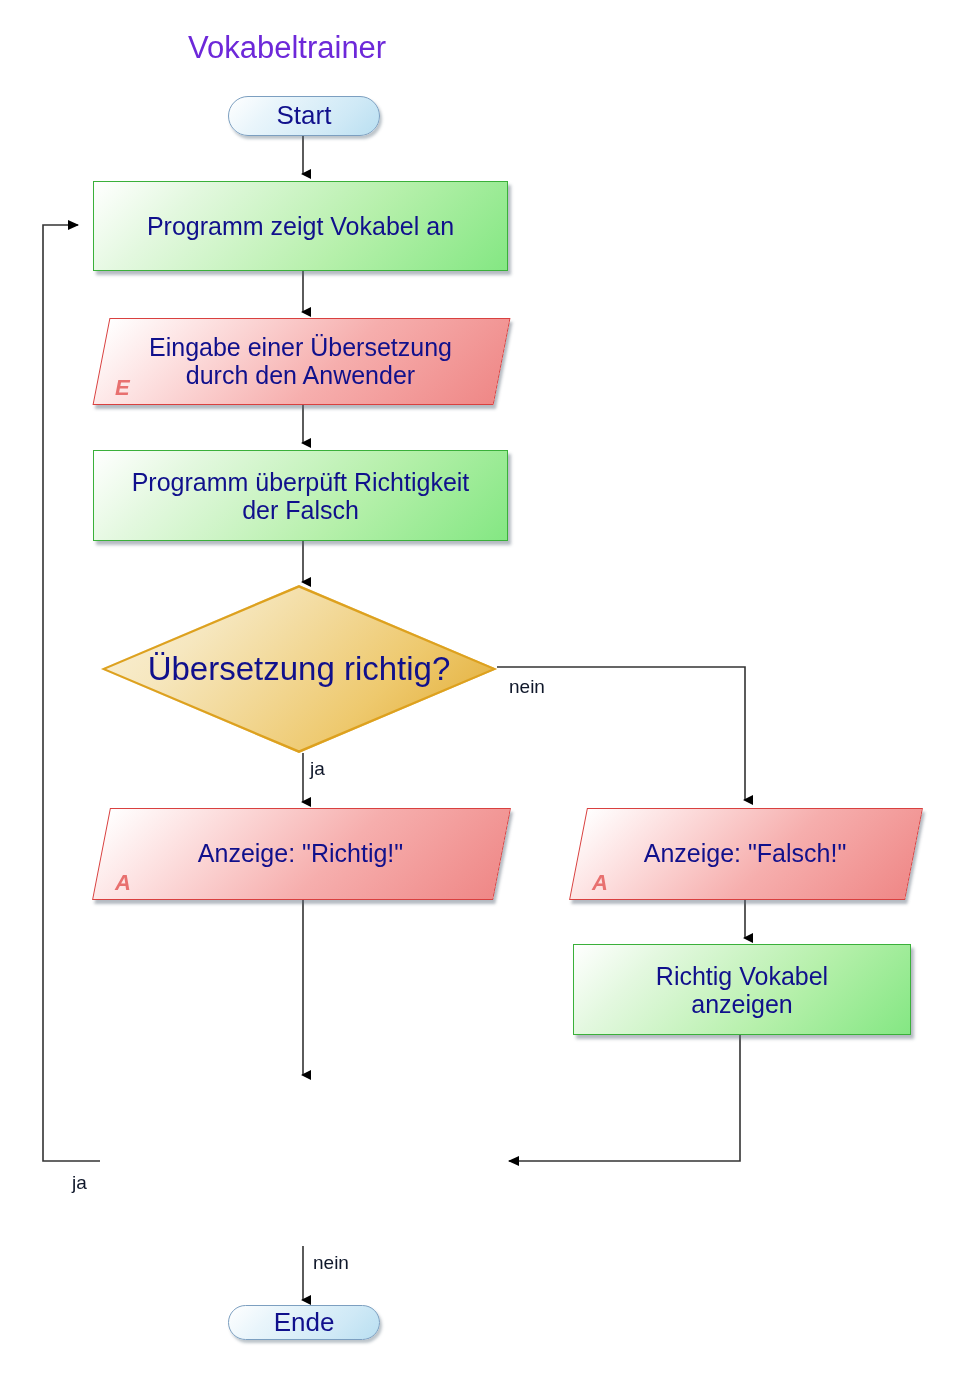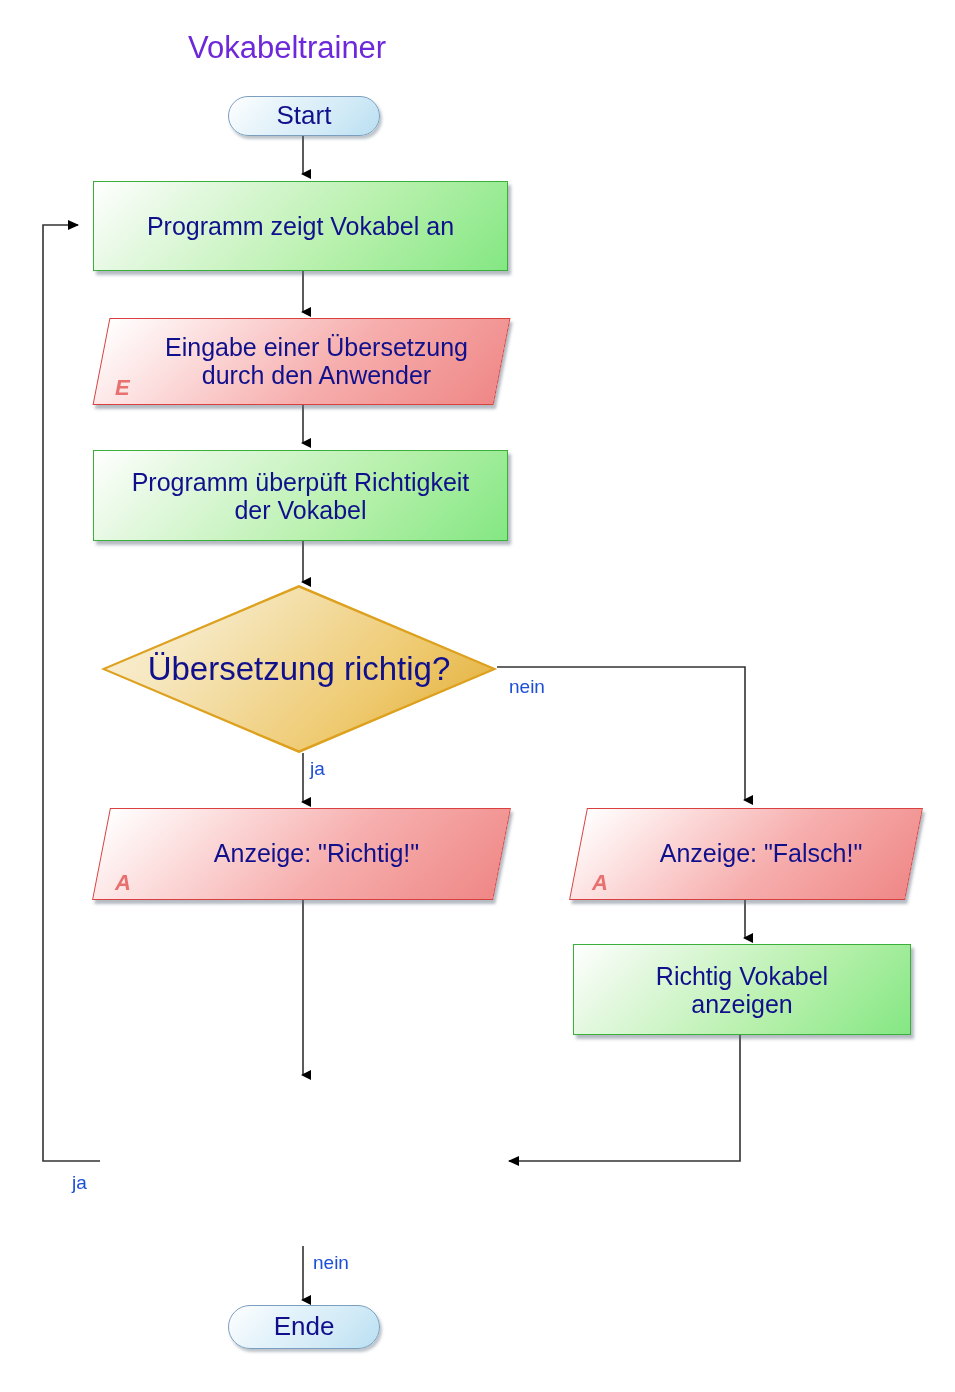--- a/index.html
+++ b/index.html
@@ -64,21 +64,21 @@
     left: 0; top: 0;
     width: 100%;
     height: 100%;
     border: 1px solid #d9403f;
     background: linear-gradient(130deg, #ffffff 0%, #fde3e3 20%, #f6aead 58%, #ef8887 100%);
     box-shadow: 3px 4px 3px rgba(90,105,120,0.45);
     transform: skewX(-11deg);
   }
   .io-label {
     position: absolute;
-    left: 16px; top: 0;
+    left: 0; top: 0;
     width: 100%;
     height: 100%;
     display: flex;
     align-items: center;
     justify-content: center;
     text-align: center;
     color: #10108c;
     font-size: 25px;
     line-height: 1.12;
     white-space: pre-line;
@@ -141,21 +141,21 @@
   .title {
     position: absolute;
     color: #6d28d9;
     font-size: 31px;
     white-space: nowrap;
   }
 
   
   .edge-label {
     position: absolute;
-    color: #1d4ed8;
+    color: #0f172a;
     font-size: 19px;
     white-space: nowrap;
   }
 </style>
 </head>
 <body>
 
 <div id="canvas">
 
   <svg id="edges" viewBox="0 0 955 1392" xmlns="http://www.w3.org/2000/svg">
@@ -209,21 +209,21 @@
 
   <div class="io-wrap" style="left:101px; top:318px; width:399px; height:85px;">
     <div class="io-shape"></div>
     <div class="io-label">Eingabe einer Übersetzung
 durch den Anwender</div>
     <div class="io-marker">E</div>
   </div>
 
   <div class="node process" style="left:93px; top:450px; width:415px; height:91px;">
     <span>Programm überpüft Richtigkeit
-der Vokabel</span>
+der Falsch</span>
   </div>
 
   <div class="decision-wrap" style="left:101px; top:585px; width:396px; height:168px;">
     <div class="decision-shadow"></div>
     <div class="decision-shape"></div>
     <svg class="decision-outline" viewBox="0 0 396 168" preserveAspectRatio="none">
       <polygon points="198,1 395,84 198,167 1,84" fill="none" stroke="#dda11f" stroke-width="3"></polygon>
     </svg>
     <div class="decision-label">Übersetzung richtig?</div>
   </div>
@@ -239,21 +239,21 @@
     <div class="io-label">Anzeige: "Falsch!"</div>
     <div class="io-marker">A</div>
   </div>
 
   <div class="node process" style="left:573px; top:944px; width:338px; height:91px;">
     <span>Richtig Vokabel
 anzeigen</span>
   </div>
 
 
-  <div class="node terminator" style="left:228px; top:1305px; width:152px; height:44px;">
+  <div class="node terminator" style="left:228px; top:1305px; width:152px; height:35px;">
     <span>Ende</span>
   </div>
 
   <div class="edge-label" style="left:310px; top:758px;">ja</div>
 
   <div class="edge-label" style="left:509px; top:676px;">nein</div>
 
   <div class="edge-label" style="left:72px; top:1172px;">ja</div>
 
   <div class="edge-label" style="left:313px; top:1252px;">nein</div>

